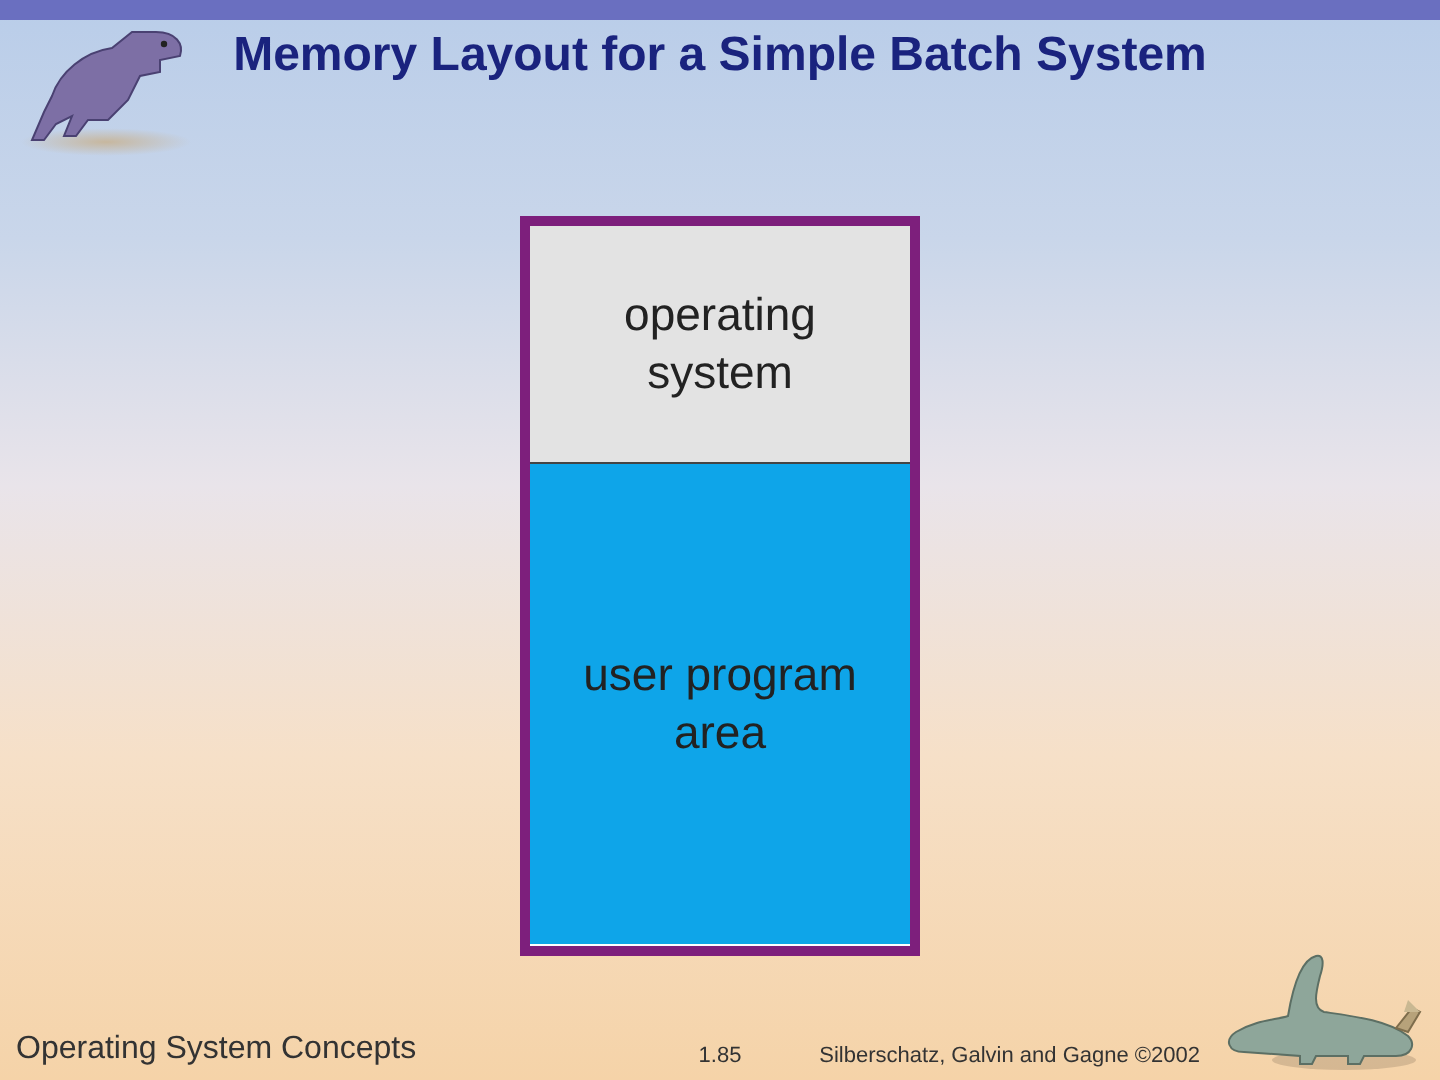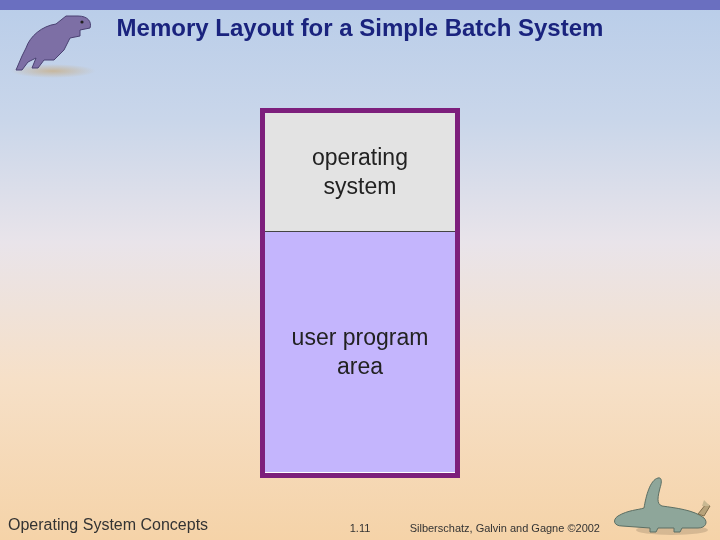--- a/index.html
+++ b/index.html
@@ -15,21 +15,21 @@
   .dino-tl svg{position:absolute;left:8px;top:2px}
   
   .dino-br{position:absolute;right:2px;bottom:2px;width:110px;height:70px}
   .dino-br svg{position:absolute;right:4px;bottom:2px}
   
   .memwrap{position:absolute;left:260px;top:108px;width:200px;height:370px;
     border:5px solid #7d1f7c;background:#ffffff;box-sizing:border-box}
   .seg{display:flex;align-items:center;justify-content:center;text-align:center;
     font-size:23px;color:#222}
   .seg-os{height:118px;border-bottom:1px solid #444;background:#e3e3e3;line-height:1.25}
-  .seg-user{height:240px;background:#c4b5fd;line-height:1.25}
+  .seg-user{height:240px;background:#0ea5e9;line-height:1.25}
   
   .footer{position:absolute;left:0;bottom:0;width:720px;height:40px;
     background:linear-gradient(0deg,rgba(255,255,255,0) 0%,rgba(255,255,255,0) 100%)}
   .foot-left{position:absolute;left:8px;bottom:6px;font-size:16px;color:#333}
   .foot-center{position:absolute;left:0;right:0;bottom:6px;text-align:center;font-size:11px;color:#333}
   .foot-right{position:absolute;right:120px;bottom:6px;font-size:11px;color:#333}
 </style>
 </head>
 <body>
 
@@ -56,21 +56,21 @@
     <div class="seg seg-user">
       <div>
         <span>user program</span><br>
         <span>area</span>
       </div>
     </div>
   </div>
 
   <div class="footer">
     <div class="foot-left">Operating System Concepts</div>
-    <div class="foot-center">1.11</div>
+    <div class="foot-center">1.85</div>
     <div class="foot-right">Silberschatz, Galvin and Gagne ©2002</div>
   </div>
 
   <div class="dino-br">
     <svg width="104" height="66" viewBox="0 0 104 66">
       <ellipse cx="62" cy="60" rx="36" ry="5" fill="rgba(120,100,80,0.25)"></ellipse>
       <path d="M12 56 C4 56 2 50 8 46 C18 40 28 40 34 38 C36 26 40 10 48 8 C52 7 52 12 50 18 C48 26 46 34 52 36 C66 38 84 40 94 48 C98 52 96 58 88 58 L72 58 L70 62 L64 62 L64 58 L48 58 L46 62 L40 62 L40 58 Z" fill="#8ea69a" stroke="#5c6f64" stroke-width="1"></path>
       <path d="M88 44 L96 34 L100 36 L94 46 Z" fill="#b7a27a" stroke="#7e6d4c" stroke-width="1"></path>
       <path d="M94 30 L92 36 L100 36 Z" fill="#c9b892"></path>
     </svg>

